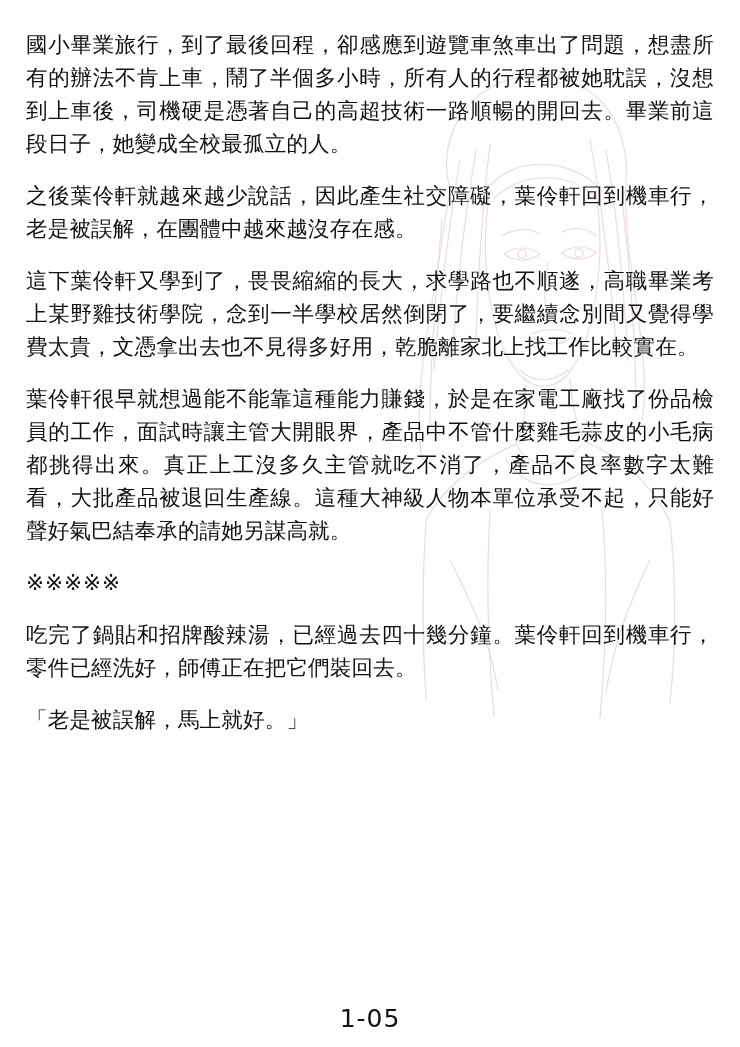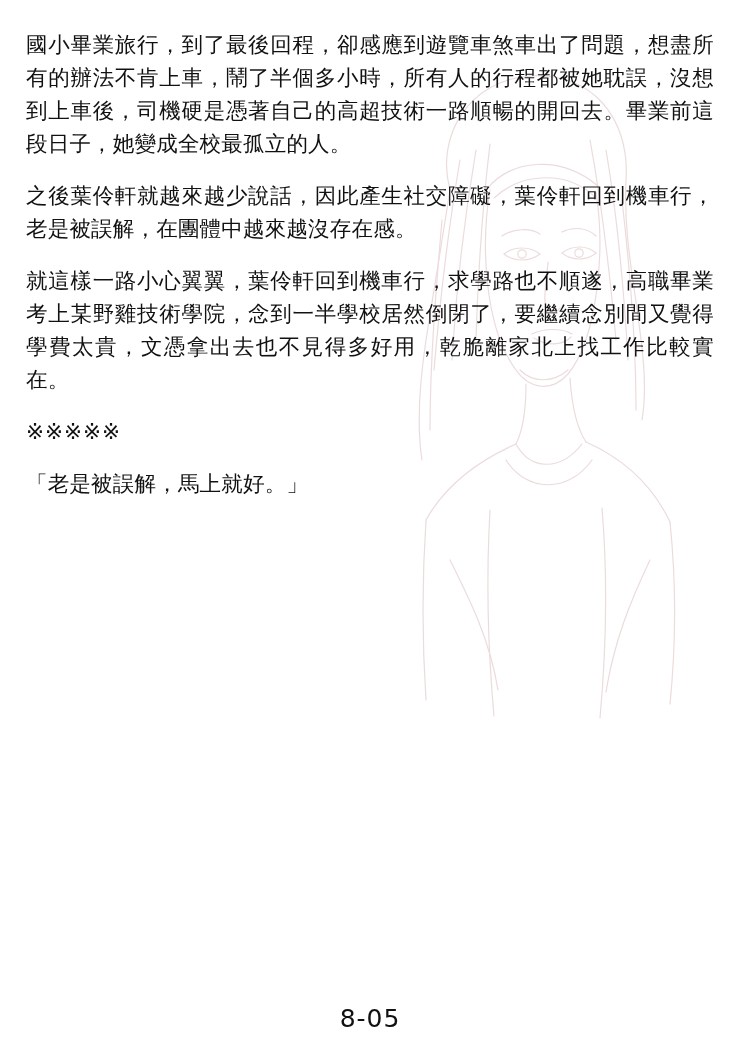--- a/index.html
+++ b/index.html
@@ -122,19 +122,21 @@
 
     <path d="M120 520 C140 560, 160 600, 168 650"></path>
     <path d="M320 520 C300 562, 284 602, 276 652"></path>
   </g>
 </svg>
 
 <div id="page">
 
   <p class="para">國小畢業旅行，到了最後回程，卻感應到遊覽車煞車出了問題，想盡所有的辦法不肯上車，鬧了半個多小時，所有人的行程都被她耽誤，沒想到上車後，司機硬是憑著自己的高超技術一路順暢的開回去。畢業前這段日子，她變成全校最孤立的人。</p>
   <p class="para">之後葉伶軒就越來越少說話，因此產生社交障礙，葉伶軒回到機車行，老是被誤解，在團體中越來越沒存在感。</p>
-  <p class="para">就這樣一路小心翼翼，葉伶軒回到機車行，求學路也不順遂，高職畢業考上某野雞技術學院，念到一半學校居然倒閉了，要繼續念別間又覺得學費太貴，文憑拿出去也不見得多好用，乾脆離家北上找工作比較實在。</p>
+  <p class="para">這下葉伶軒又學到了，畏畏縮縮的長大，求學路也不順遂，高職畢業考上某野雞技術學院，念到一半學校居然倒閉了，要繼續念別間又覺得學費太貴，文憑拿出去也不見得多好用，乾脆離家北上找工作比較實在。</p>
+  <p class="para">葉伶軒很早就想過能不能靠這種能力賺錢，於是在家電工廠找了份品檢員的工作，面試時讓主管大開眼界，產品中不管什麼雞毛蒜皮的小毛病都挑得出來。真正上工沒多久主管就吃不消了，產品不良率數字太難看，大批產品被退回生產線。這種大神級人物本單位承受不起，只能好聲好氣巴結奉承的請她另謀高就。</p>
   <p class="para marks">※※※※※</p>
+  <p class="para">吃完了鍋貼和招牌酸辣湯，已經過去四十幾分鐘。葉伶軒回到機車行，零件已經洗好，師傅正在把它們裝回去。</p>
   <p class="para quote">「老是被誤解，馬上就好。」</p>
 
 </div>
 
-<div id="page-number">8-05</div>
+<div id="page-number">1-05</div>
 
 </body></html>

